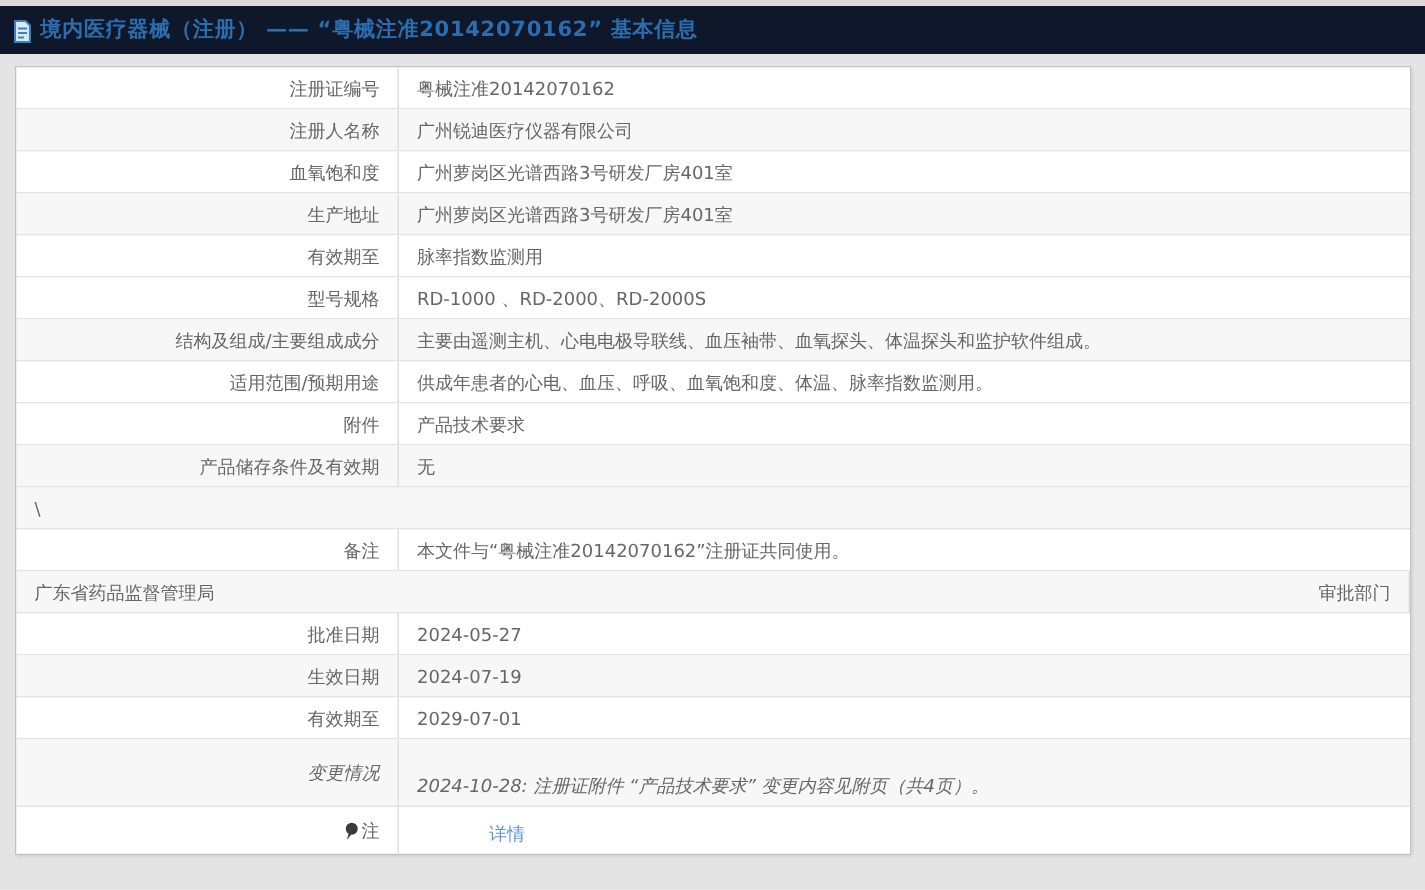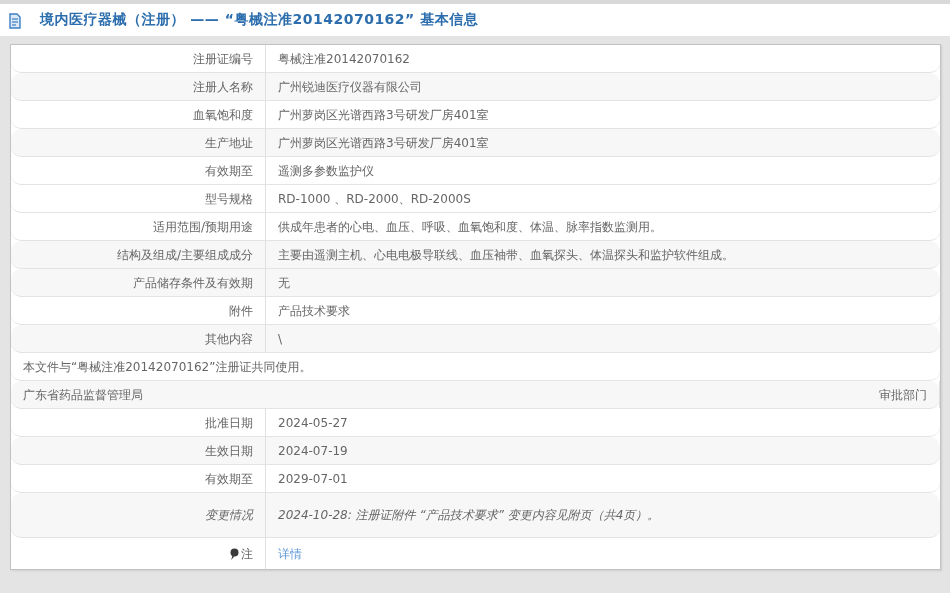--- a/index.html
+++ b/index.html
@@ -10,26 +10,25 @@
     width: 950px;
     height: 593px;
     overflow: hidden;
   }
   .top-strip {
     height: 4px;
     background: #d9d9d9;
   }
   .page-header {
     height: 32px;
-    background: #ffffff;
+    background: #0f172a;
     display: flex;
     align-items: center;
     padding-left: 8px;
     margin-bottom: 8px;
-    gap: 13px;
   }
   .doc-icon {
     display: inline-flex;
     margin-right: 5px;
     position: relative;
     top: 1px;
   }
   .page-title {
     color: #2b6dad;
     font-size: 14px;
@@ -37,25 +36,24 @@
     letter-spacing: 0.5px;
   }
   .info-table {
     margin: 0 9px 0 10px;
     background: #ffffff;
     border: 1px solid #c2c2c2;
     box-shadow: 1px 1px 2px rgba(0,0,0,0.10);
   }
   .row {
     display: flex;
-    align-items: center;
+    align-items: flex-end;
     min-height: 27px;
     border-bottom: 1px solid #e3e3e3;
     background: #ffffff;
-    border-radius: 10px;
   }
   .row:last-child { border-bottom: none; }
   .row.alt { background: #f7f7f7; }
   .row.tall { min-height: 44px; font-style: italic; }
   .row.note-row { min-height: 31px; }
   .cell {
     font-size: 12px;
     color: #666666;
     line-height: 1.5;
     box-sizing: border-box;
@@ -70,20 +68,21 @@
     align-items: center;
     justify-content: flex-end;
   }
   .cell.value {
     flex: 1 1 auto;
     text-align: left;
   }
   .cell.value a {
     color: #5e97d8;
     text-decoration: none;
+    margin-left: 48px;
   }
   .pin-icon {
     display: inline-flex;
     margin-right: 2px;
     position: relative;
     top: 1px;
   }
 </style>
 </head>
 <body>
@@ -115,47 +114,47 @@
   <div class="row">
     <div class="cell label">血氧饱和度</div>
     <div class="cell value">广州萝岗区光谱西路3号研发厂房401室</div>
   </div>
   <div class="row alt">
     <div class="cell label">生产地址</div>
     <div class="cell value">广州萝岗区光谱西路3号研发厂房401室</div>
   </div>
   <div class="row">
     <div class="cell label">有效期至</div>
-    <div class="cell value">遥测多参数监护仪</div>
+    <div class="cell value">脉率指数监测用</div>
   </div>
   <div class="row">
     <div class="cell label">型号规格</div>
     <div class="cell value">RD-1000 、RD-2000、RD-2000S</div>
   </div>
-  <div class="row">
-    <div class="cell label">适用范围/预期用途</div>
-    <div class="cell value">供成年患者的心电、血压、呼吸、血氧饱和度、体温、脉率指数监测用。</div>
-  </div>
   <div class="row alt">
     <div class="cell label">结构及组成/主要组成成分</div>
     <div class="cell value">主要由遥测主机、心电电极导联线、血压袖带、血氧探头、体温探头和监护软件组成。</div>
   </div>
-  <div class="row alt">
-    <div class="cell label">产品储存条件及有效期</div>
-    <div class="cell value">无</div>
+  <div class="row">
+    <div class="cell label">适用范围/预期用途</div>
+    <div class="cell value">供成年患者的心电、血压、呼吸、血氧饱和度、体温、脉率指数监测用。</div>
   </div>
   <div class="row">
     <div class="cell label">附件</div>
     <div class="cell value">产品技术要求</div>
   </div>
   <div class="row alt">
-    <div class="cell label">其他内容</div>
+    <div class="cell label">产品储存条件及有效期</div>
+    <div class="cell value">无</div>
+  </div>
+  <div class="row alt">
     <div class="cell value">\</div>
   </div>
   <div class="row">
+    <div class="cell label">备注</div>
     <div class="cell value">本文件与“粤械注准20142070162”注册证共同使用。</div>
   </div>
   <div class="row alt">
     <div class="cell value">广东省药品监督管理局</div>
     <div class="cell label">审批部门</div>
   </div>
   <div class="row">
     <div class="cell label">批准日期</div>
     <div class="cell value">2024-05-27</div>
   </div>

